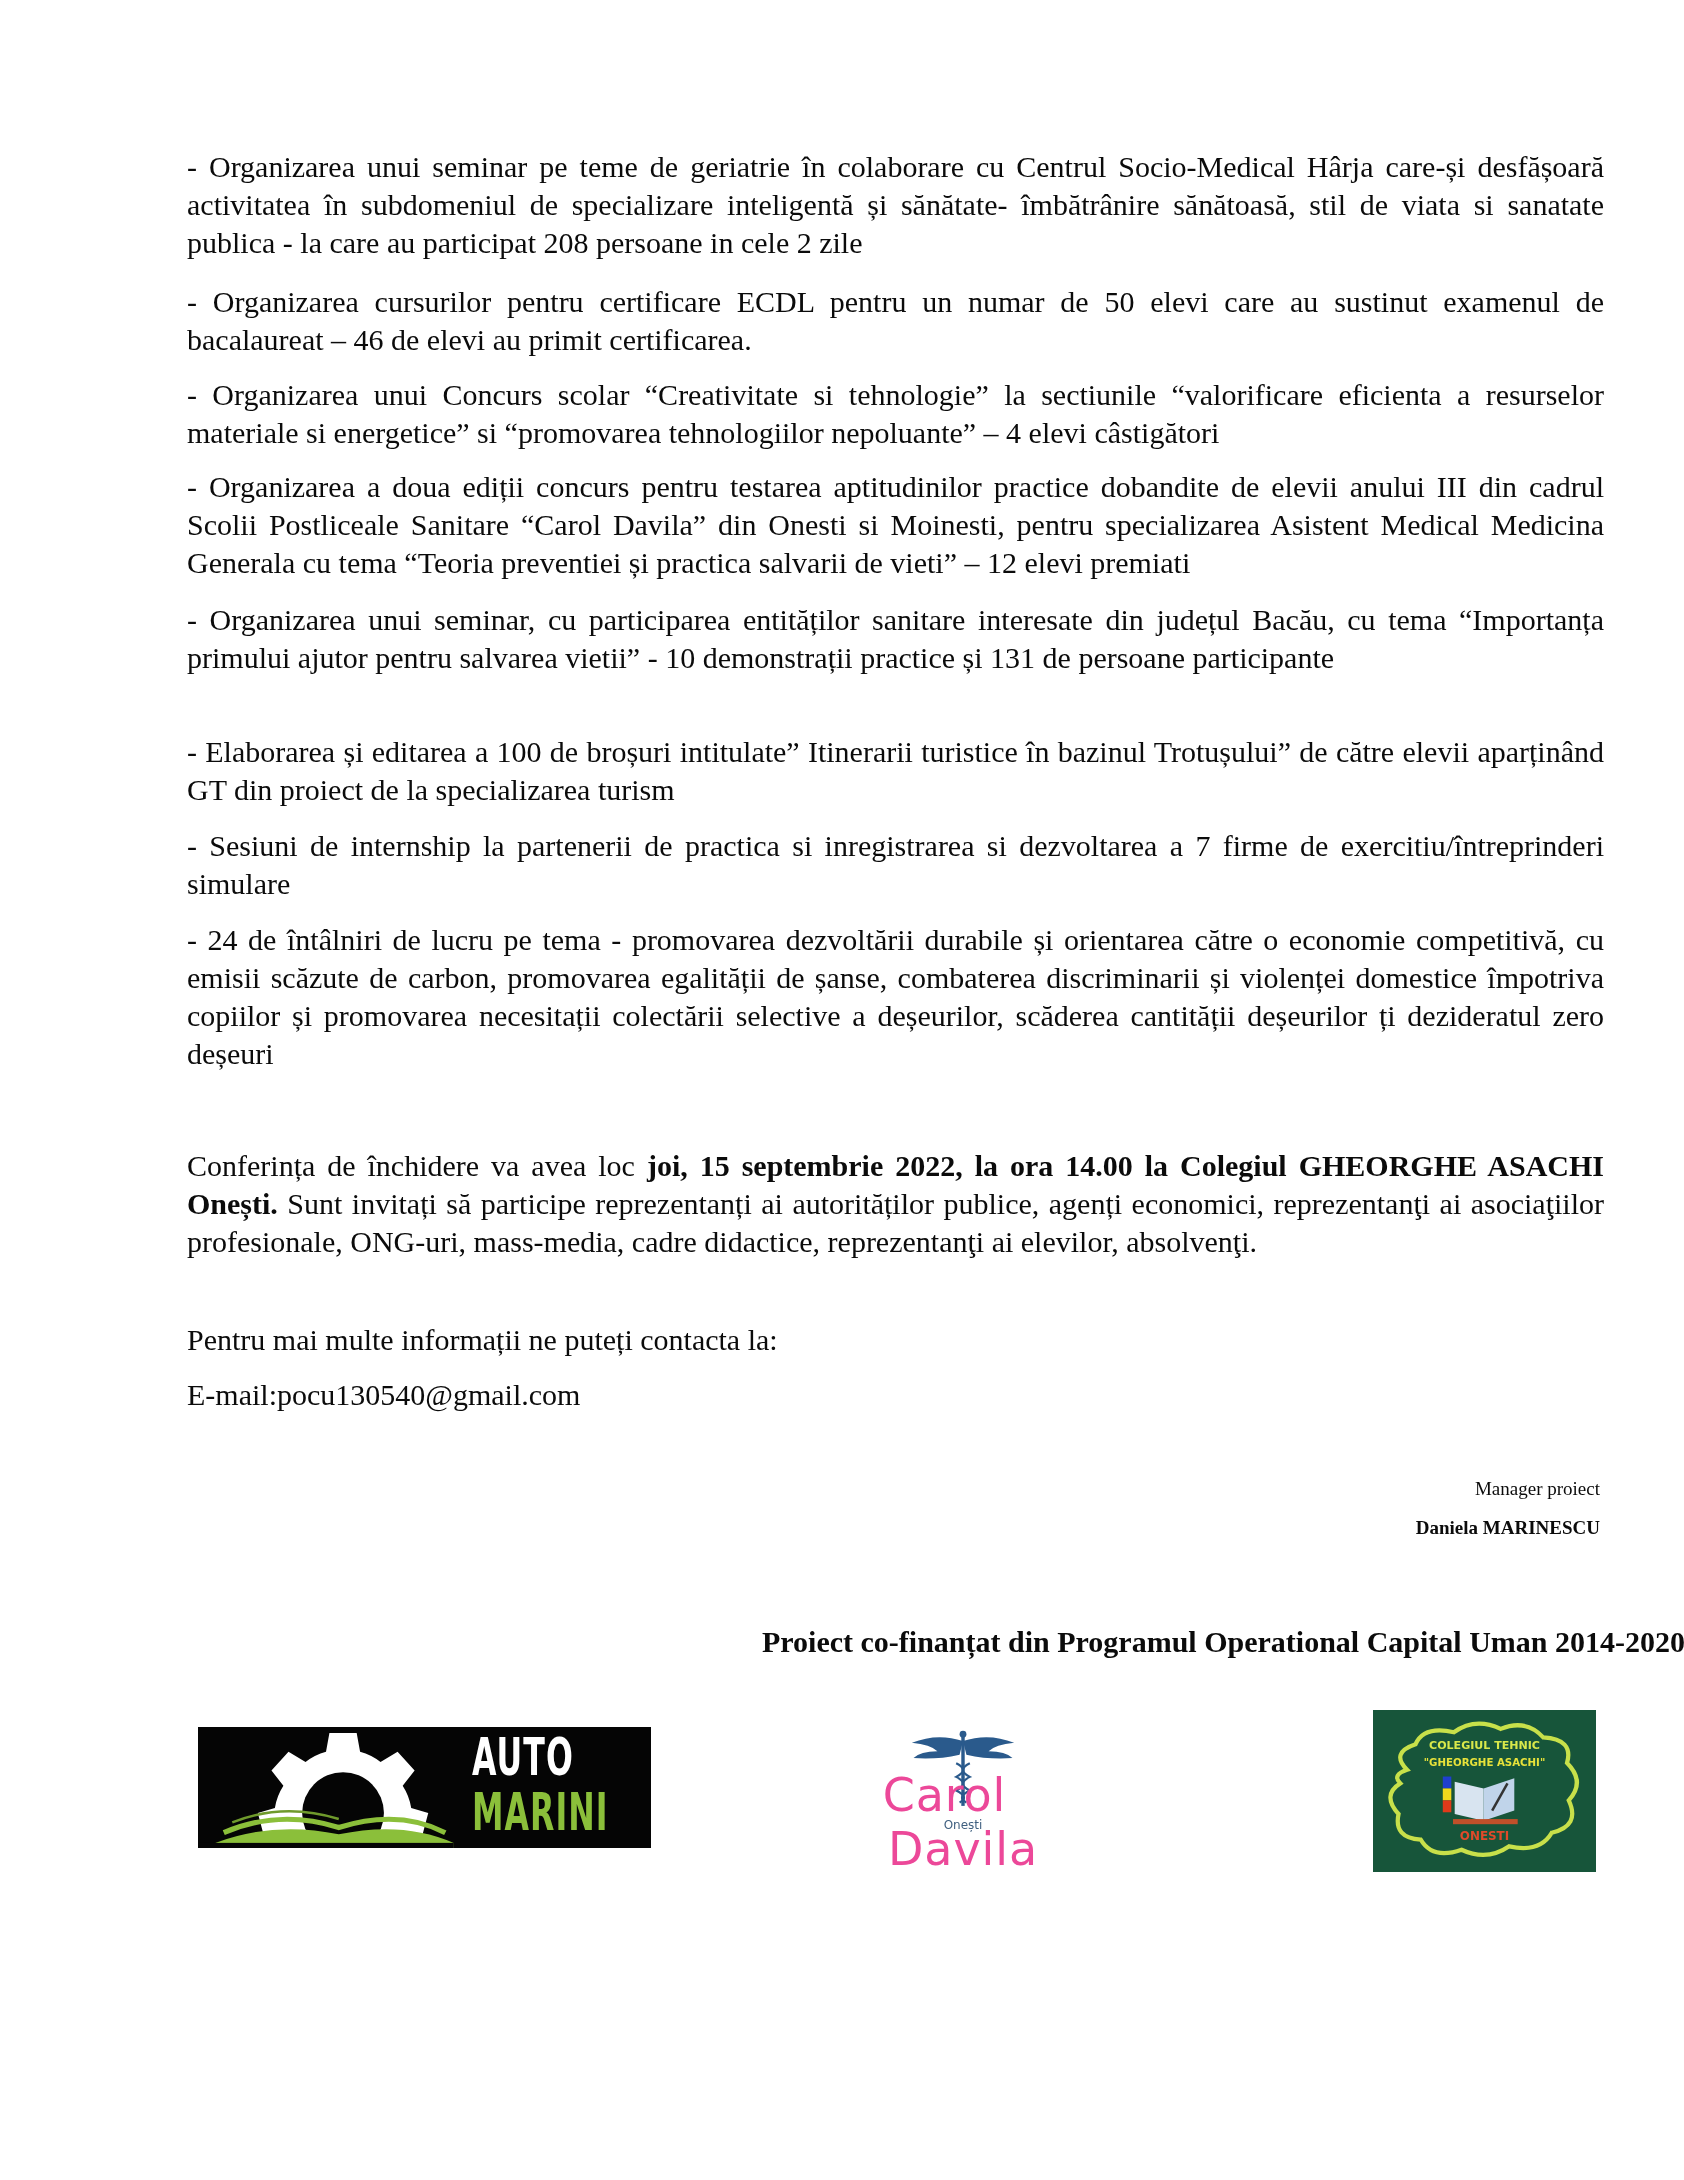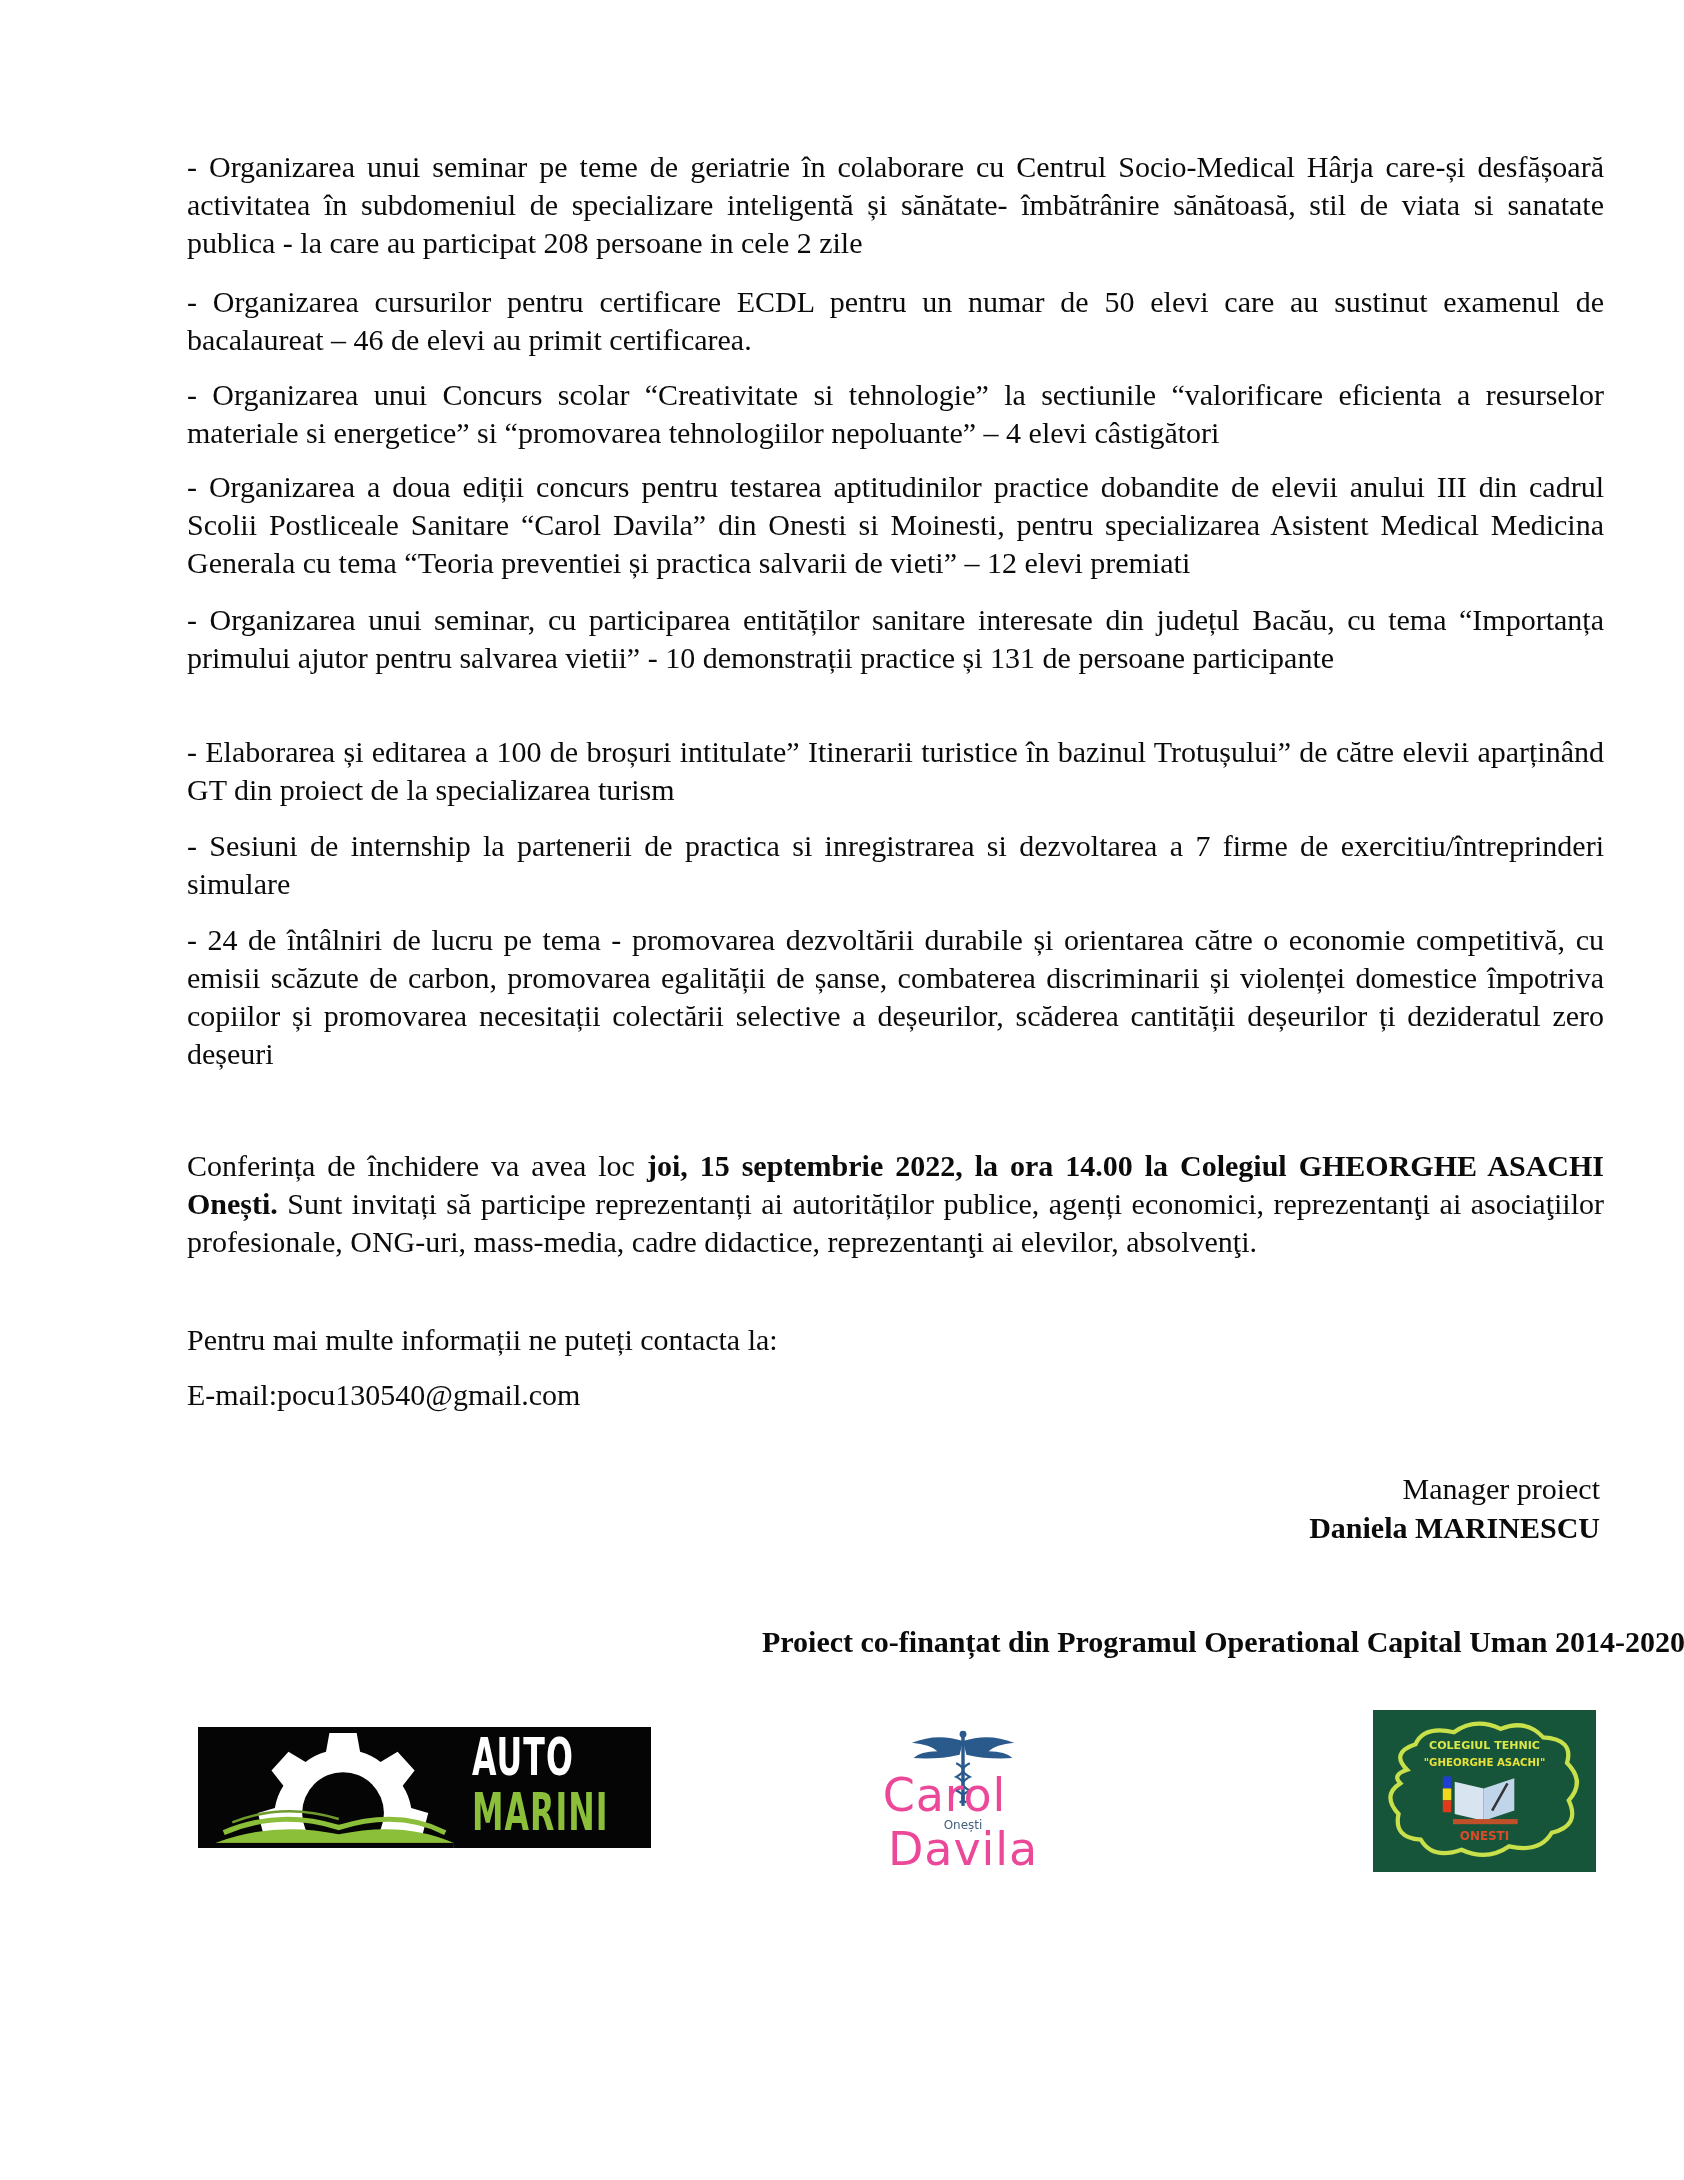--- a/index.html
+++ b/index.html
@@ -3,21 +3,21 @@
 <meta charset="utf-8">
 <style>
   html, body { margin:0; padding:0; background:#ffffff; }
   body { width:1685px; height:2181px; position:relative; overflow:hidden;
          font-family:"Liberation Serif", "DejaVu Serif", serif; color:#0b0b0b; }
   .page { position:absolute; left:0; top:0; width:1685px; height:2181px; background:#fff; }
   .p { position:absolute; left:187px; width:1417px; font-size:30px; line-height:38px;
        text-align:justify; margin:0; }
   .p.last-left { text-align:left; }
   b { font-weight:bold; }
-  .sig { position:absolute; right:85px; text-align:right; font-size:30px; line-height:39px; }
+  .sig { position:absolute; right:85px; text-align:right; font-size:19px; line-height:39px; }
   .fund { position:absolute; left:0; width:1685px; text-align:right; font-size:30px; font-weight:bold; }
   .logo { position:absolute; }
   
   .auto { left:198px; top:1727px; width:426px; height:121px; background:#050505; overflow:hidden;padding-left:27px; }
   .auto .txt { position:absolute; left:274px; top:3.4px; font-family:"DejaVu Sans", sans-serif; font-weight:bold;
                font-size:51px; line-height:55px; letter-spacing:1.7px; transform:scaleX(0.62); transform-origin:left top; }
   .auto .t1 { color:#ffffff; }
   .auto .t2 { color:#8bbf3a; }
   
   .cd { left:818px; top:1729px; width:290px; height:102px; }

